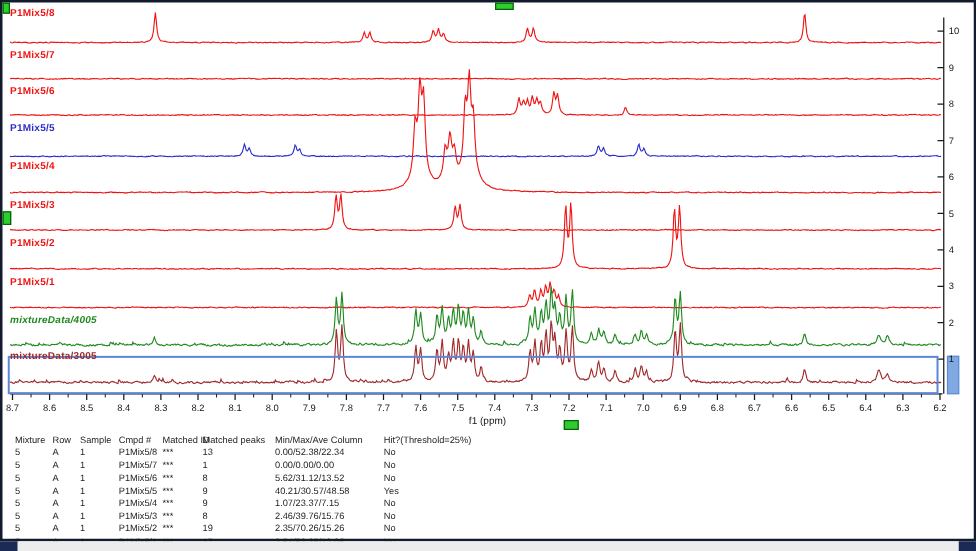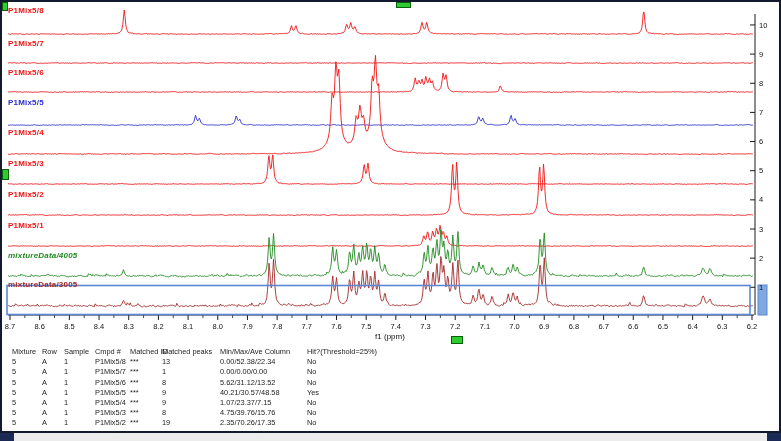--- a/index.html
+++ b/index.html
@@ -226,31 +226,31 @@
           <span>1.07/23.37/7.15</span>
           <span>No</span>
         </div>
         <div class="trow">
           <span>5</span>
           <span>A</span>
           <span>1</span>
           <span>P1Mix5/3</span>
           <span>***</span>
           <span>8</span>
-          <span>4.75/39.76/15.76</span>
+          <span>2.46/39.76/15.76</span>
           <span>No</span>
         </div>
         <div class="trow">
           <span>5</span>
           <span>A</span>
           <span>1</span>
           <span>P1Mix5/2</span>
           <span>***</span>
           <span>19</span>
-          <span>2.35/70.26/17.35</span>
+          <span>2.35/70.26/15.26</span>
           <span>No</span>
         </div>
         <div class="trow">
           <span>5</span>
           <span>A</span>
           <span>1</span>
           <span>P1Mix5/1</span>
           <span>***</span>
           <span>17</span>
           <span>2.54/53.35/12.96</span>

